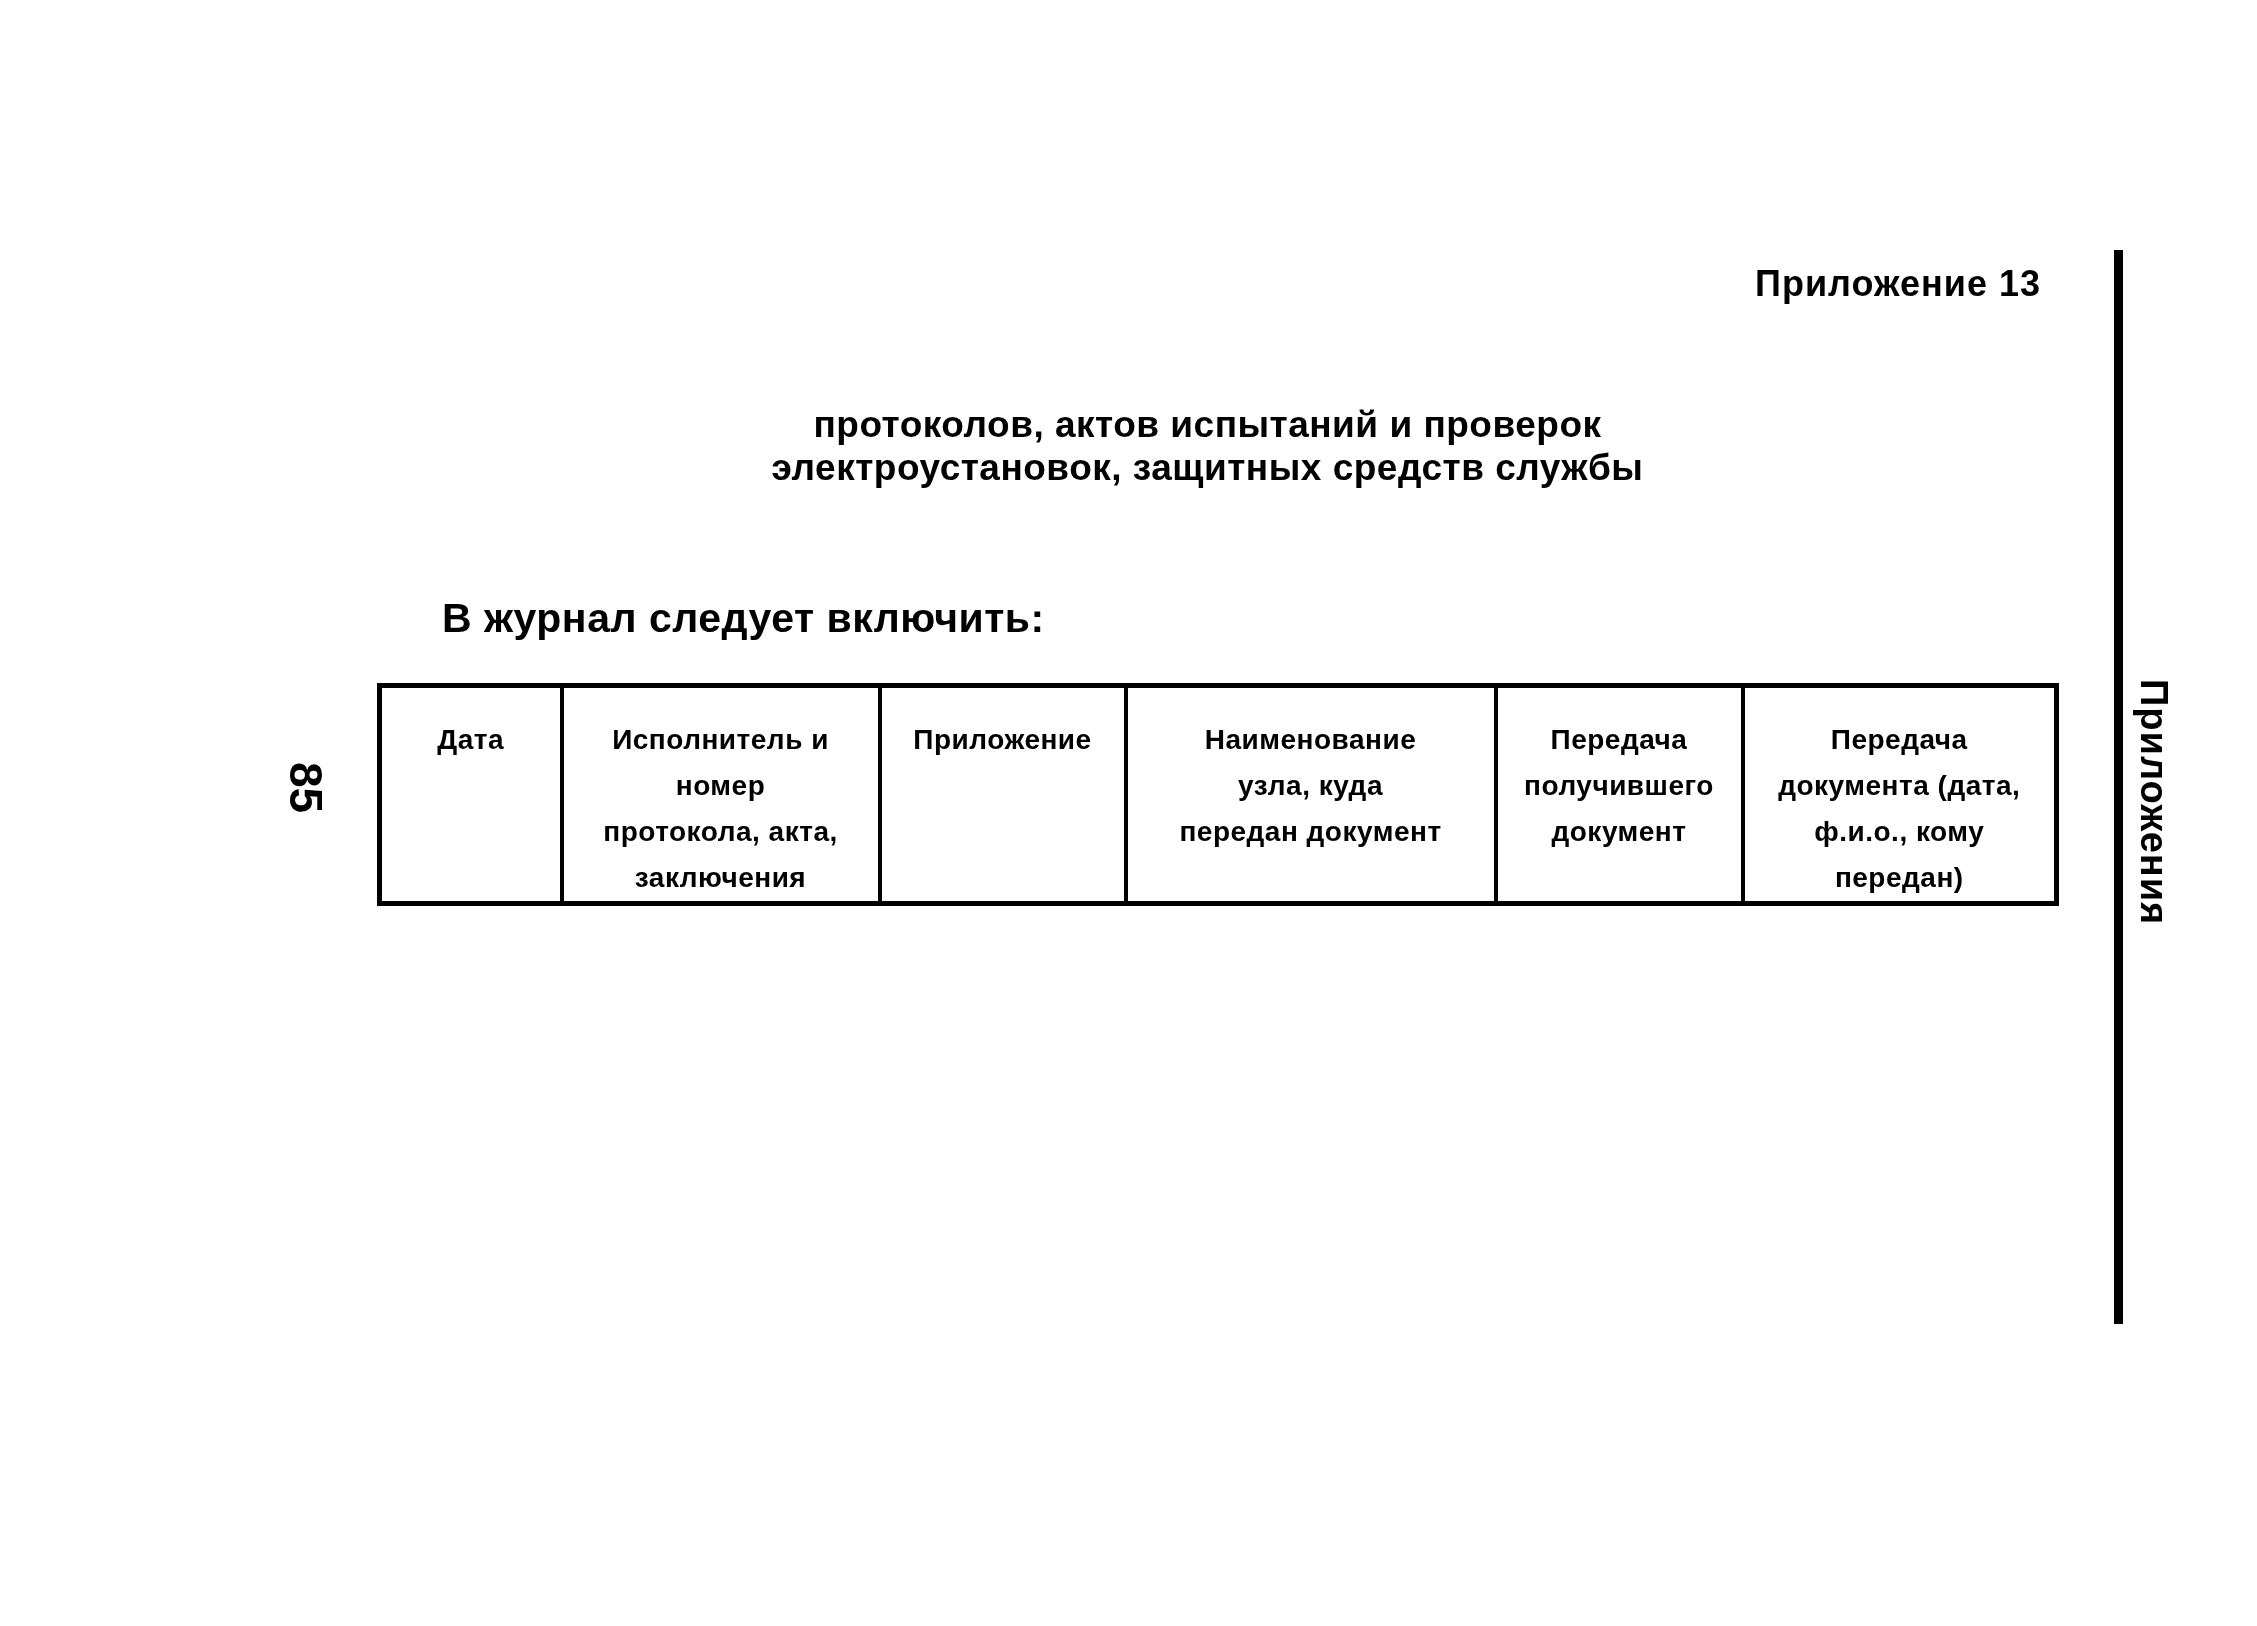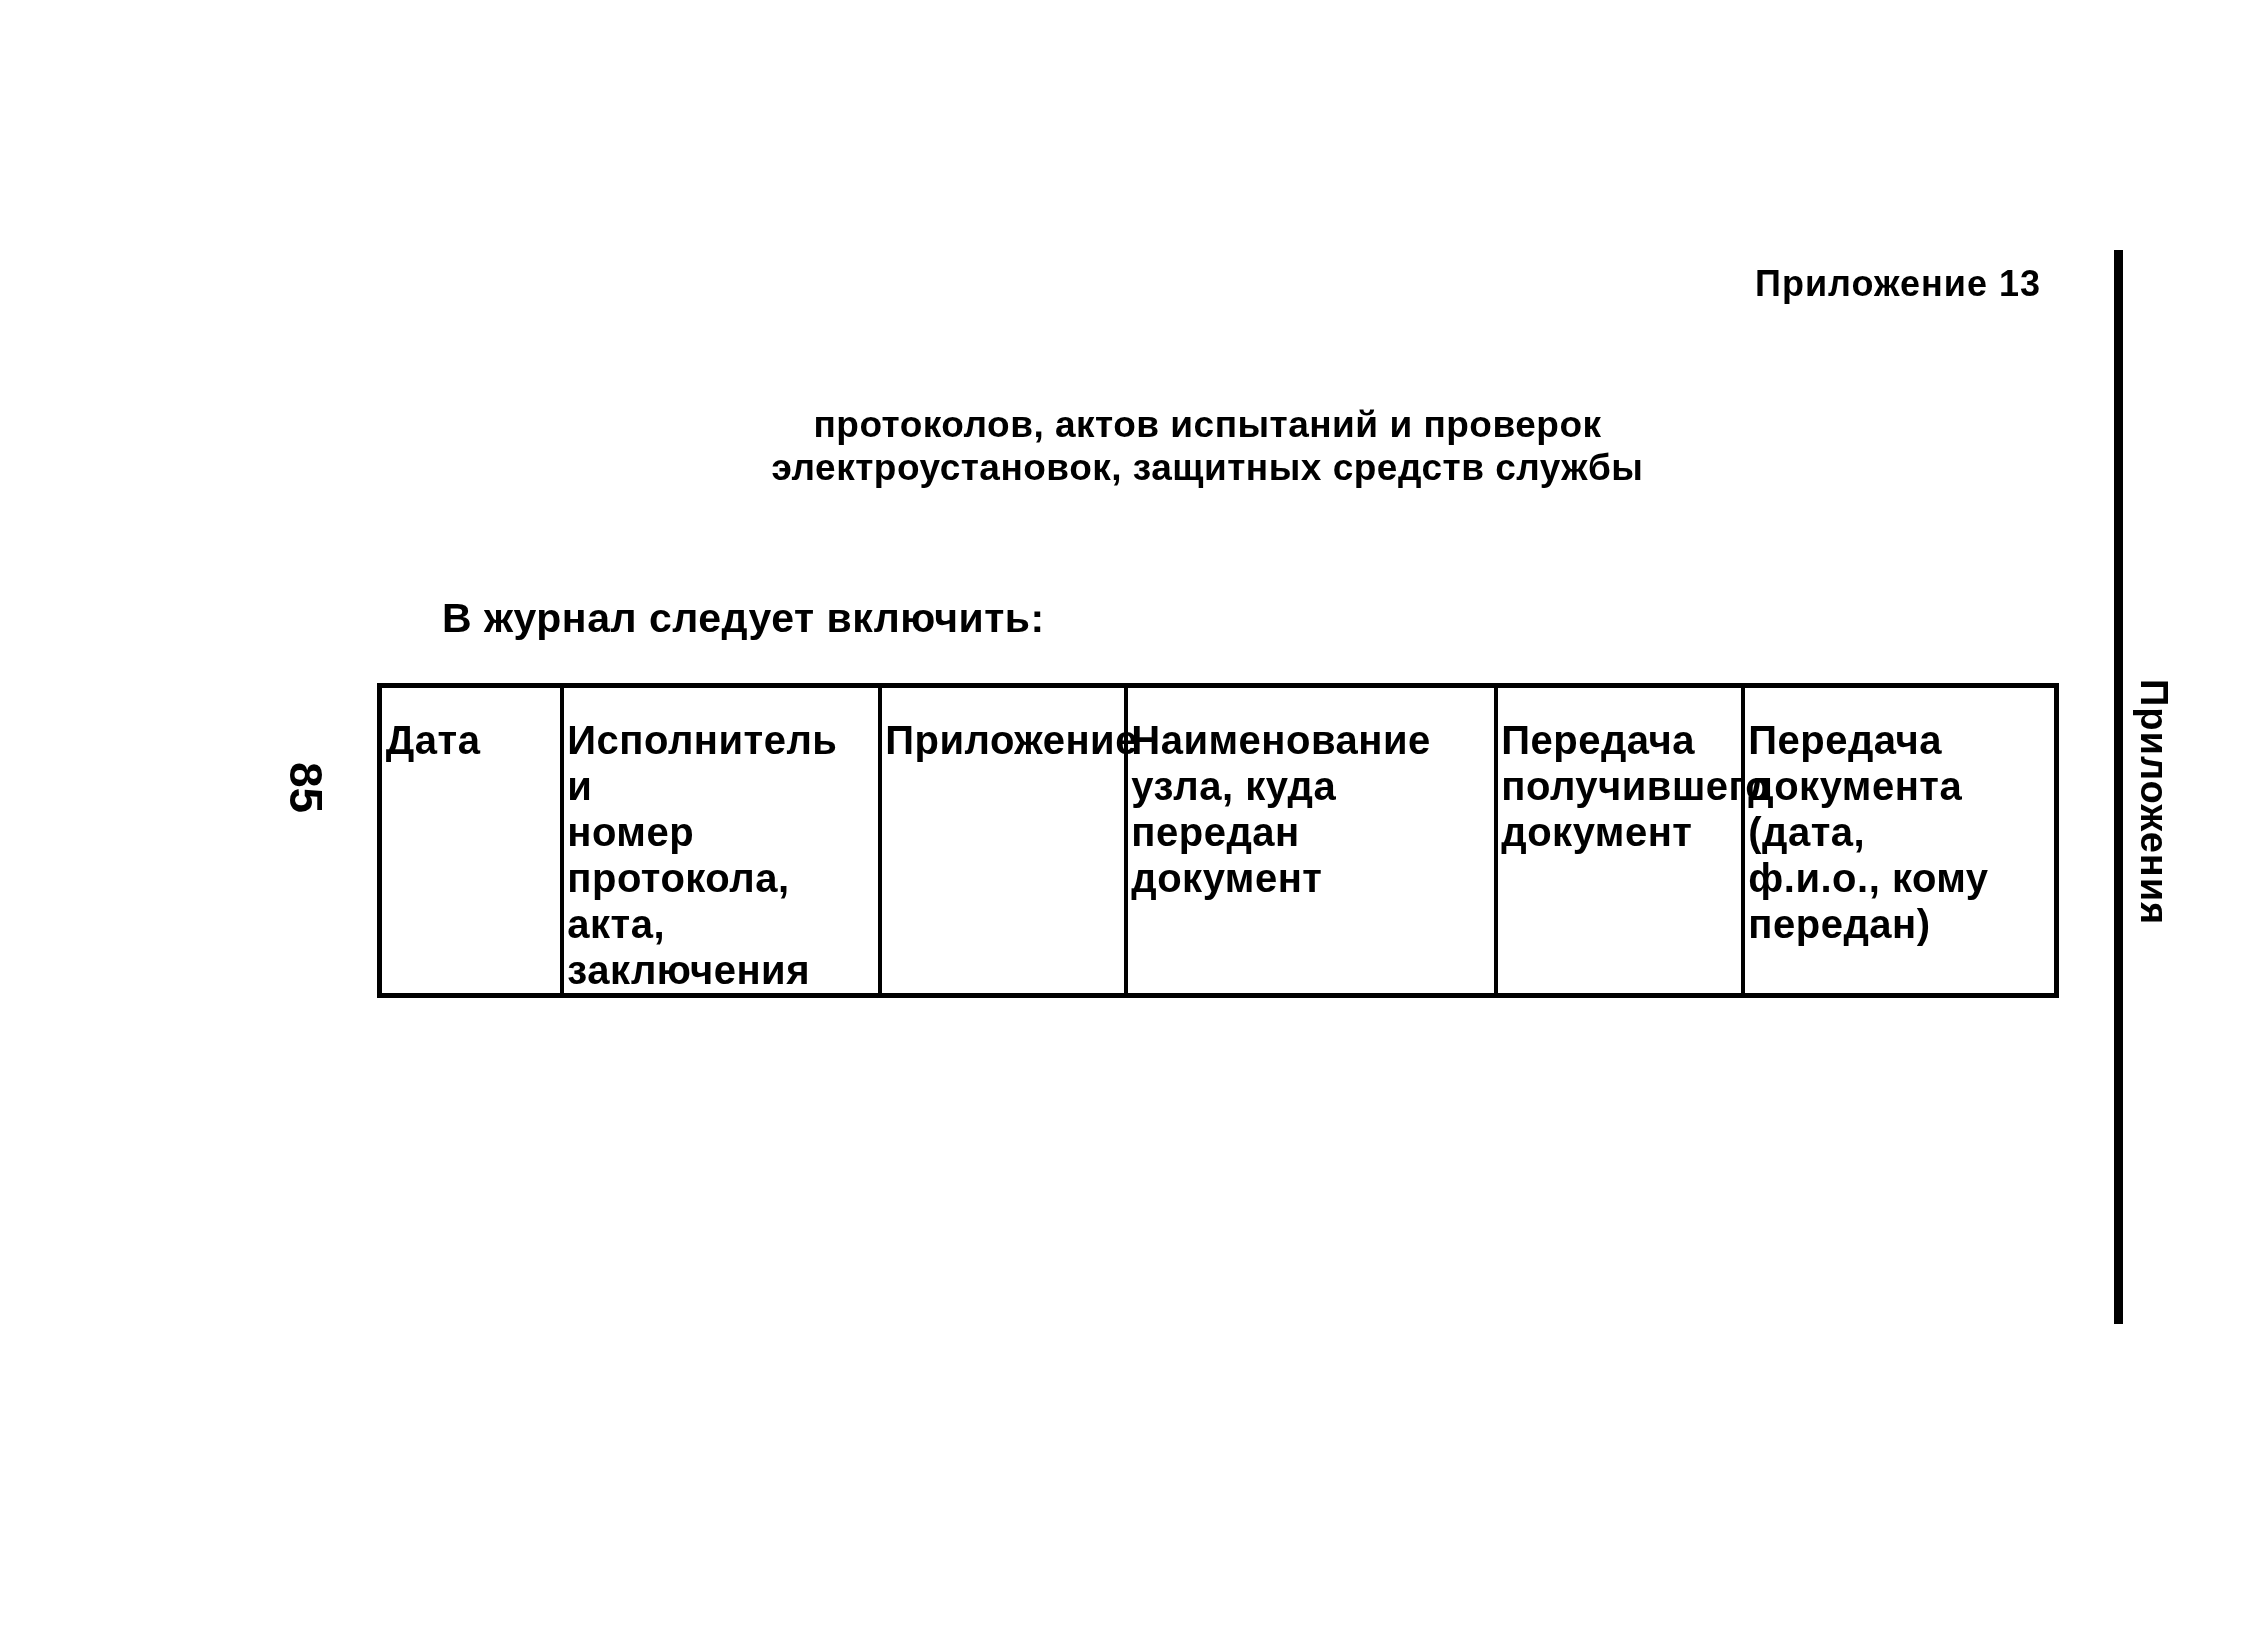--- a/index.html
+++ b/index.html
@@ -58,25 +58,25 @@
     position: absolute;
     top: 683px;
     left: 377px;
     width: 1679px;
     border-collapse: collapse;
     table-layout: fixed;
   }
   table.journal th {
     border: 4.8px solid #000000;
     vertical-align: top;
-    text-align: left;
+    text-align: center;
     padding: 29px 3.8px 0 3.8px;
     height: 216px;
     box-sizing: border-box;
-    font-size: 40px;
+    font-size: 28px;
     font-weight: 700;
     line-height: 46px;
     letter-spacing: 0.5px;
     white-space: pre-line;
   }
   table.journal {
     border: 5.7px solid #000000;
   }
   .page-number {
     position: absolute;

